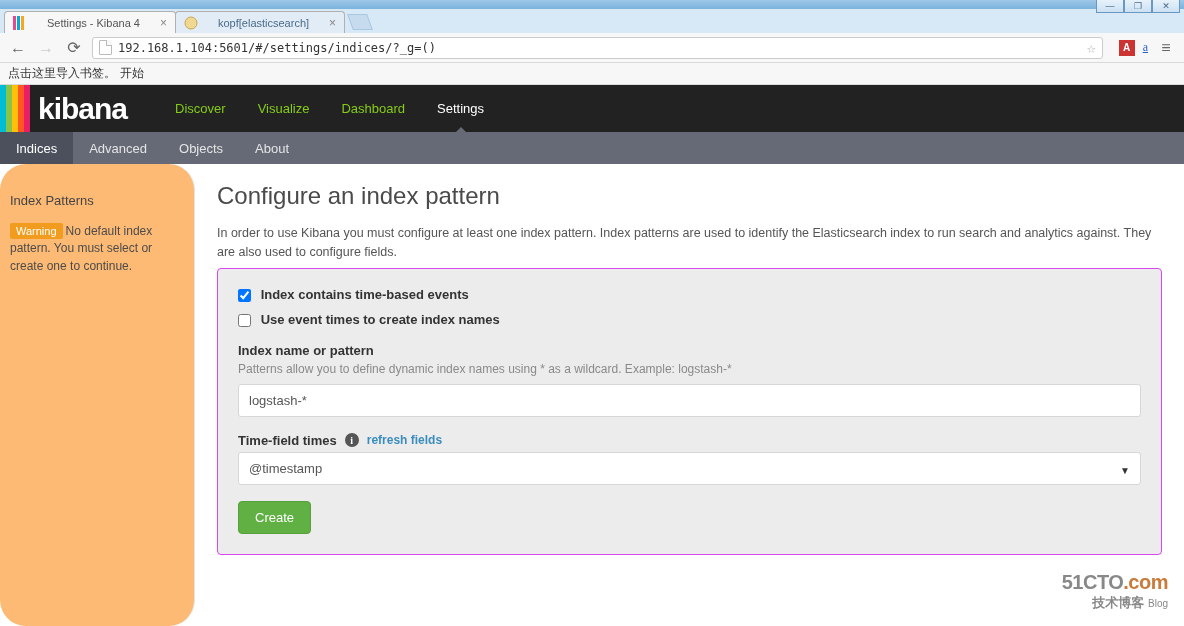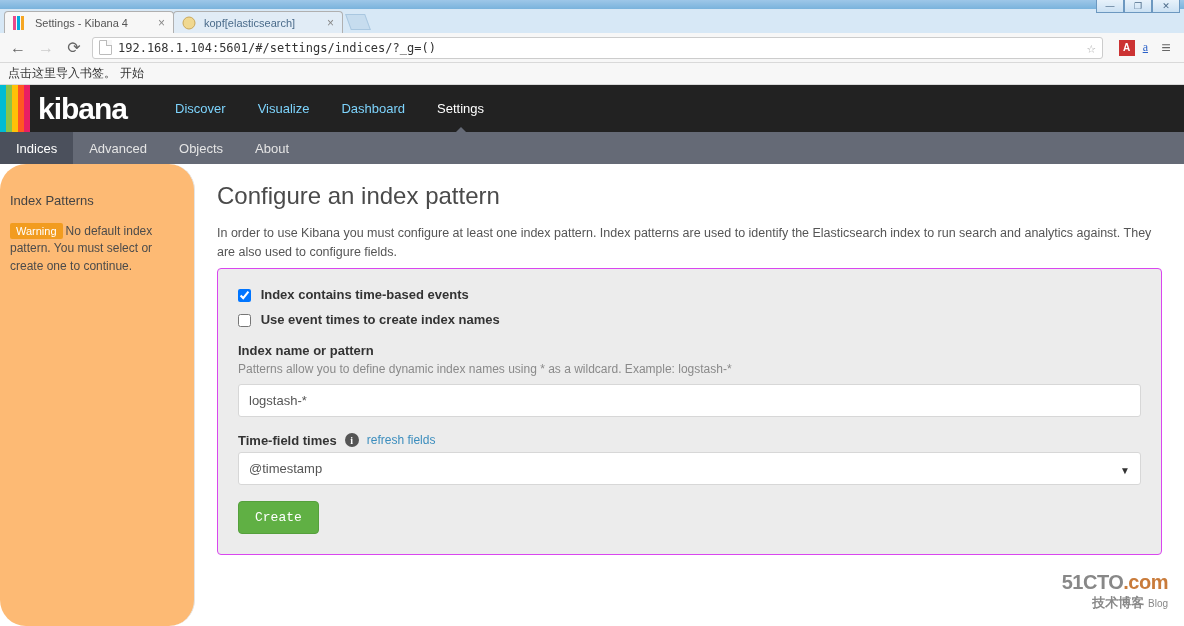--- a/index.html
+++ b/index.html
@@ -3,21 +3,21 @@
 <meta charset="utf-8">
 <style>
 * { margin: 0; padding: 0; box-sizing: border-box; }
 body { font-family: "Helvetica Neue", Arial, sans-serif; font-size: 13px; color: #333; background: #fff; width: 1184px; height: 626px; overflow: hidden; position: relative; }
 
 
 .browser-titlebar { height: 9px; background: linear-gradient(#9ec7e8, #7ab3dc); position: relative; }
 .win-controls { position: absolute; right: 4px; top: -2px; display: flex; gap: 0; }
 .win-btn { width: 28px; height: 15px; background: linear-gradient(#eaf3fb,#cbe1f3); border: 1px solid #6c98c0; font-size: 9px; display: flex; align-items: center; justify-content: center; color: #4b6a88; }
 .tabs-row { height: 24px; background: #d7e8f6; display: flex; align-items: flex-end; padding-left: 4px; }
-.tab { height: 22px; background: #f7f7f7; border: 1px solid #b0b0b0; border-bottom: none; border-radius: 4px 4px 0 0; padding: 0 8px; display: flex; align-items: center; gap: 8px; font-size: 11px; color: #555; margin-right: -1px; min-width: 170px; }
+.tab { height: 22px; background: #f7f7f7; border: 1px solid #b0b0b0; border-bottom: none; border-radius: 4px 4px 0 0; padding: 0 8px; display: flex; align-items: center; gap: 20px; font-size: 11px; color: #555; margin-right: -1px; min-width: 170px; }
 .tab.inactive { background: #e1ecf6; color: #4a6b8a; }
 .tab .favicon { width: 14px; height: 14px; display: inline-flex; }
 .tab .close { margin-left: auto; color: #888; font-size: 12px; }
 .tab-add { width: 20px; height: 16px; margin-left: 6px; margin-bottom: 3px; background: #c6dcee; border: 1px solid #a9c7e0; transform: skew(20deg); }
 .addr-row { height: 30px; background: #f7f7f7; border-bottom: 1px solid #d9d9d9; display: flex; align-items: center; padding: 0 8px; gap: 8px; }
 .nav-btn { width: 20px; height: 20px; display: flex; align-items: center; justify-content: center; color: #666; font-size: 16px; }
 .addr-box { flex: 1; height: 22px; border: 1px solid #ccc; border-radius: 3px; background: #fff; display: flex; align-items: center; padding: 0 6px; font-family: Consolas, monospace; font-size: 12px; color: #333; gap: 6px; }
 .addr-box .page-icon { width: 13px; height: 15px; border: 1px solid #bbb; border-radius: 1px; position: relative; }
 .addr-box .page-icon::after { content:""; position:absolute; right:-1px; top:-1px; width:5px; height:5px; background:#f7f7f7; border-left:1px solid #bbb; border-bottom:1px solid #bbb; }
 .addr-right { display:flex; align-items:center; gap:8px; margin-left:8px; }
@@ -26,21 +26,21 @@
 .a-underline { color:#2a60c8; font-size:12px; text-decoration:underline; font-family:serif; }
 .bookmarks-row { height: 22px; background: #f7f7f7; border-bottom: 1px solid #d9d9d9; font-size: 12px; color: #333; padding: 0 8px; display: flex; align-items: center; gap: 4px; }
 
 
 .kb-topnav { height: 47px; background: #222; display: flex; align-items: stretch; }
 .kb-logo { display: flex; align-items: center; padding: 0 14px 0 0; }
 .kb-stripes { display: flex; height: 100%; }
 .kb-stripe { width: 6px; height: 100%; }
 .kb-logo-text { font-size: 30px; font-weight: 700; color: #fff; letter-spacing: -1px; margin-left: 8px; }
 .kb-tabs { display: flex; align-items: stretch; margin-left: 18px; }
-.kb-tab { display: flex; align-items: center; padding: 0 16px; color: #7dd3fc; font-size: 13px; cursor: pointer; position: relative; }
+.kb-tab { display: flex; align-items: center; padding: 0 16px; color: #84cc16; font-size: 13px; cursor: pointer; position: relative; }
 .kb-tab.active { color: #fff; }
 .kb-tab.active::after { content: ""; position: absolute; bottom: -1px; left: 50%; margin-left: -6px; border: 6px solid transparent; border-bottom-color: #656a76; }
 
 
 .kb-subnav { height: 32px; background: #656a76; display: flex; align-items: stretch; }
 .kb-subtab { display: flex; align-items: center; padding: 0 16px; color: #e5e5e5; font-size: 13px; cursor: pointer; }
 .kb-subtab.active { background: #4b505c; color: #fff; }
 
 
 .kb-body { display: flex; height: calc(100% - 9px - 24px - 30px - 22px - 47px - 32px); }
@@ -54,22 +54,22 @@
 .panel { background: #ececec; border: 1px solid #d946ef; border-radius: 4px; padding: 18px 20px 20px; }
 .check-row { margin-bottom: 10px; }
 .check-row label { font-size: 13px; font-weight: 700; color: #333; }
 .check-row input { margin-right: 6px; vertical-align: middle; }
 .field-label { font-size: 13px; font-weight: 700; color: #333; margin-top: 16px; margin-bottom: 4px; display: flex; align-items: center; gap: 8px; }
 .field-hint { font-size: 12px; color: #8a8a8a; margin-bottom: 8px; }
 .text-input, .select-input { width: 100%; background: #fff; border: 1px solid #d7d7d7; border-radius: 3px; padding: 8px 10px; font-size: 13px; color: #555; }
 .select-input { display: flex; justify-content: space-between; align-items: flex-end; }
 .select-caret { font-size: 10px; color: #333; }
 .info-icon { width: 14px; height: 14px; border-radius: 50%; background: #555; color: #fff; font-size: 10px; font-weight: bold; display: inline-flex; align-items: center; justify-content: center; font-family: serif; }
-.refresh-link { color: #3b8dbd; font-size: 12px; font-weight: 400; cursor: pointer; }
-.btn-create { margin-top: 16px; background: #60b044; color: #fff; border: 1px solid #55a03c; border-radius: 4px; padding: 8px 16px; font-size: 13px; cursor: pointer; font-family: Liberation Mono, monospace; }
+.refresh-link { color: #3b8dbd; font-size: 12px; font-weight: 700; cursor: pointer; }
+.btn-create { margin-top: 16px; background: #60b044; color: #fff; border: 1px solid #55a03c; border-radius: 4px; padding: 8px 16px; font-size: 13px; cursor: pointer; }
 
 .watermark { position: absolute; right: 16px; bottom: 14px; text-align: right; font-family: Arial; pointer-events: none; }
 .watermark .wm1 { font-size: 20px; font-weight: 900; color: #888; text-shadow: 1px 1px 0 #fff; letter-spacing: -0.5px; }
 .watermark .wm1 .dot { color: #bbb; }
 .watermark .wm1 .com { color: #c97b3a; }
 .watermark .wm2 { font-size: 13px; color: #888; font-weight: 700; }
 .watermark .wm2 .blog { font-size: 10px; font-weight: 400; }
 </style>
 </head>
 <body>

